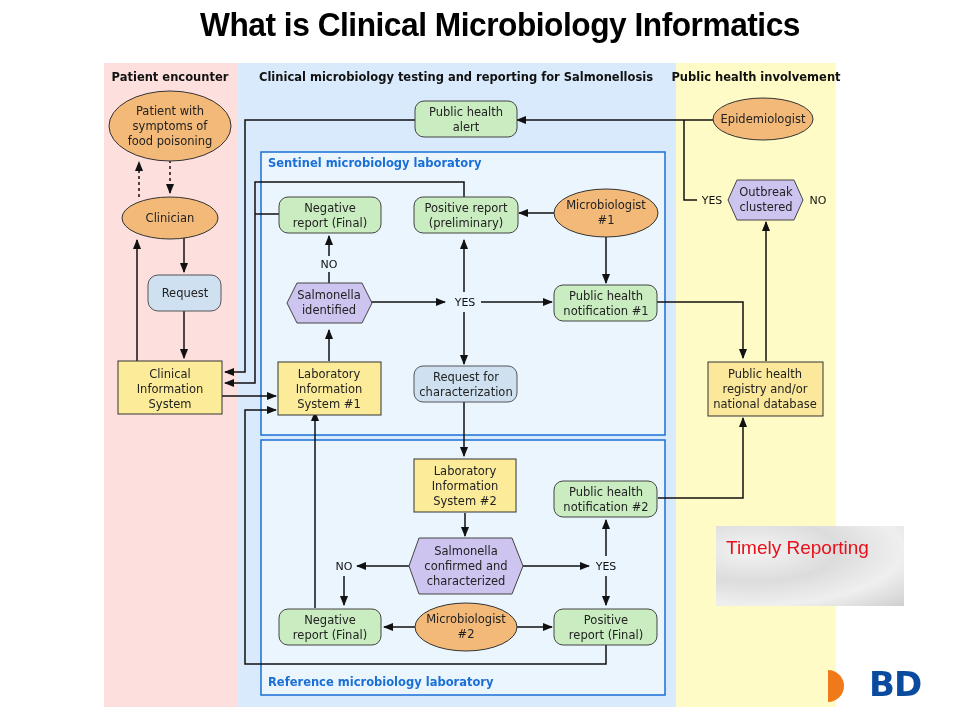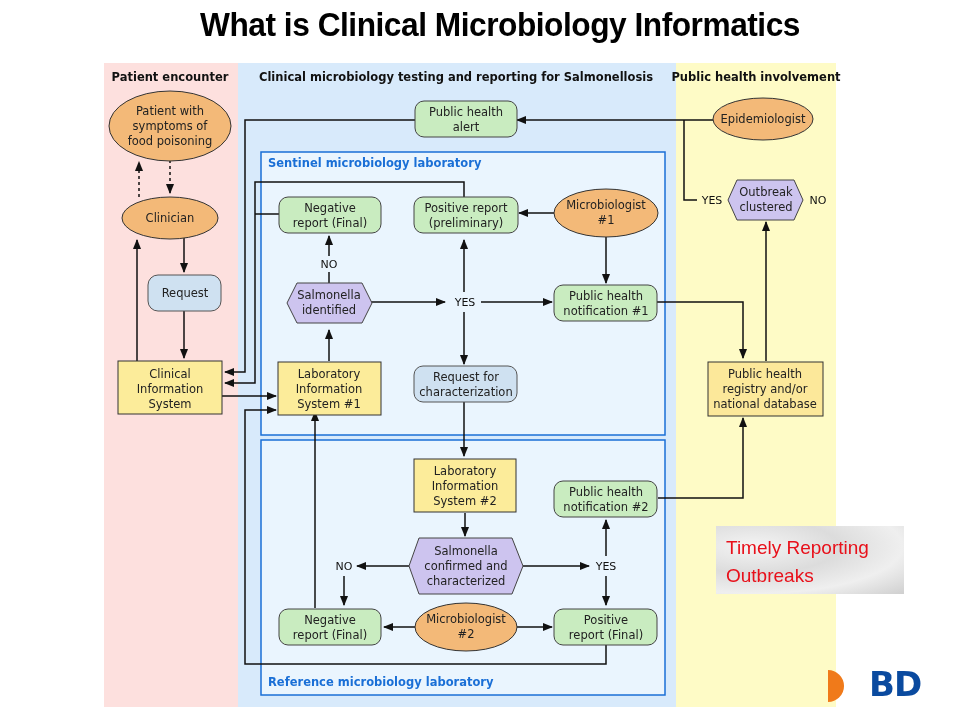--- a/index.html
+++ b/index.html
@@ -5,21 +5,21 @@
   html, body { margin:0; padding:0; background:#ffffff; }
   body { width:960px; height:720px; position:relative; overflow:hidden; font-family:"Liberation Sans", sans-serif; }
   #title { position:absolute; left:0; top:6px; width:1000px; text-align:center; font-family:"Liberation Sans", sans-serif; font-weight:bold; font-size:33px; color:#000; letter-spacing:-0.5px; transform:scaleX(0.96); transform-origin:500px 0; }
   #diagram { position:absolute; left:0; top:0; }
   .lane-title { font-family:"DejaVu Sans", sans-serif; font-weight:bold; font-size:11.5px; fill:#111; }
   .lab-title { font-family:"DejaVu Sans", sans-serif; font-weight:bold; font-size:11.5px; fill:#1a6fd6; }
   .node-text { font-family:"DejaVu Sans", sans-serif; font-size:11.5px; fill:#222; }
   .lbl { font-family:"DejaVu Sans", sans-serif; font-size:11px; fill:#111; }
   .ln { stroke:#111; stroke-width:1.5; fill:none; }
   .dash { stroke:#111; stroke-width:1.5; fill:none; stroke-dasharray:3,3; }
-  #callout { position:absolute; left:716px; top:526px; width:188px; height:68px;
+  #callout { position:absolute; left:716px; top:526px; width:188px; height:80px;
     background: radial-gradient(ellipse at 20% 30%, #f4f4f4 0%, #dcdcdc 40%, #efefef 70%, #cfcfcf 100%);
     box-sizing:border-box; padding:8px 0 0 10px; }
   #callout span { display:block; color:#e8101a; font-family:"Liberation Sans", sans-serif; font-size:19px; line-height:28px; }
   #bd-text { position:absolute; left:853px; top:664px; font-family:"DejaVu Sans", sans-serif; font-weight:bold; font-size:34px; color:#0a4a9f; letter-spacing:-1px;margin-left:16px; }
   #bd-mark { position:absolute; left:828px; top:670px; width:16px; height:32px; border-radius:0 16px 16px 0; background:#f07a1a; }
 </style>
 </head>
 <body>
 
 <div id="title">What is Clinical Microbiology Informatics</div>
@@ -236,17 +236,16 @@
   <g>
     <rect x="708" y="362" width="115" height="54" fill="#fce89a" stroke="#333" stroke-width="1"></rect>
     <text class="node-text" x="765" y="378" text-anchor="middle">Public health</text>
     <text class="node-text" x="765" y="393" text-anchor="middle">registry and/or</text>
     <text class="node-text" x="765" y="408" text-anchor="middle">national database</text>
   </g>
 </svg>
 
 <div id="callout">
   <span>Timely Reporting</span>
-  <span>Outbreaks</span>
 </div>
 
 <div id="bd-mark"></div>
 <div id="bd-text">BD</div>
 
 </body></html>

